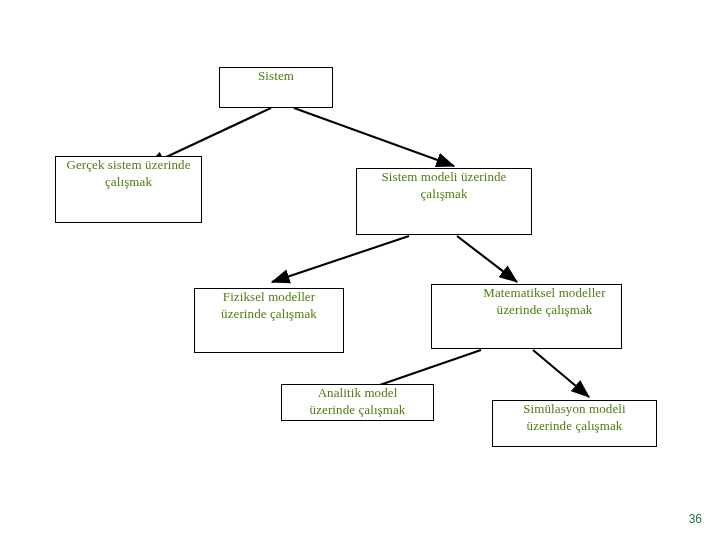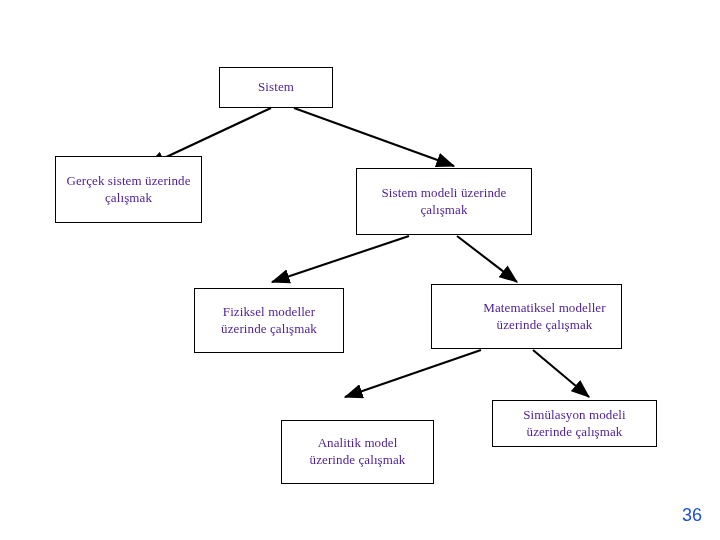--- a/index.html
+++ b/index.html
@@ -21,49 +21,48 @@
     top: 0;
     width: 720px;
     height: 540px;
     pointer-events: none;
   }
   .node {
     position: absolute;
     box-sizing: border-box;
     border: 1px solid #000000;
     background: #ffffff;
-    color: #4c1d95;
+    color: #4d7c0f;
     display: flex;
-    align-items: center;
     justify-content: center;
     text-align: center;
     line-height: 1.28;
     font-size: 13px;
     letter-spacing: 0.1px;
     z-index: 2;
   }
   .node .node-label {
     display: block;
     padding: 0 4px;
     white-space: pre-line;
   }
   #n-root     { left: 219px; top: 67px;  width: 114px; height: 41px; }
   #n-real     { left: 55px;  top: 156px; width: 147px; height: 67px; }
   #n-model    { left: 356px; top: 168px; width: 176px; height: 67px; }
   #n-physical { left: 194px; top: 288px; width: 150px; height: 65px; }
   #n-math     { left: 431px; top: 284px; width: 191px; height: 65px; padding-left: 36px; }
-  #n-analytic { left: 281px; top: 420px; width: 153px; height: 64px; }
+  #n-analytic { left: 281px; top: 384px; width: 153px; height: 37px; }
   #n-sim      { left: 492px; top: 400px; width: 165px; height: 47px; }
   #page-number {
     position: absolute;
     right: 18px;
     bottom: 14px;
     font-family: "Liberation Sans", "DejaVu Sans", sans-serif;
-    font-size: 18px;
-    color: #1d4ed8;
+    font-size: 12px;
+    color: #15803d;
     z-index: 2;
   }
 </style>
 </head>
 <body>
 
 <div id="slide">
 
   <svg id="edges" viewBox="0 0 720 540" width="720" height="540" xmlns="http://www.w3.org/2000/svg">
     <defs>

